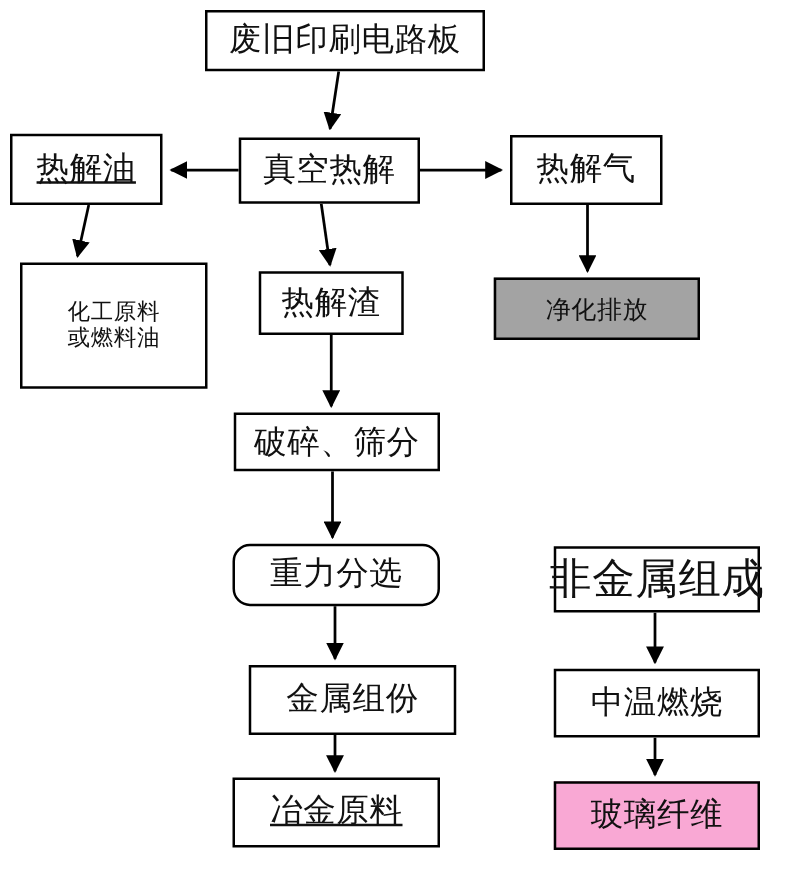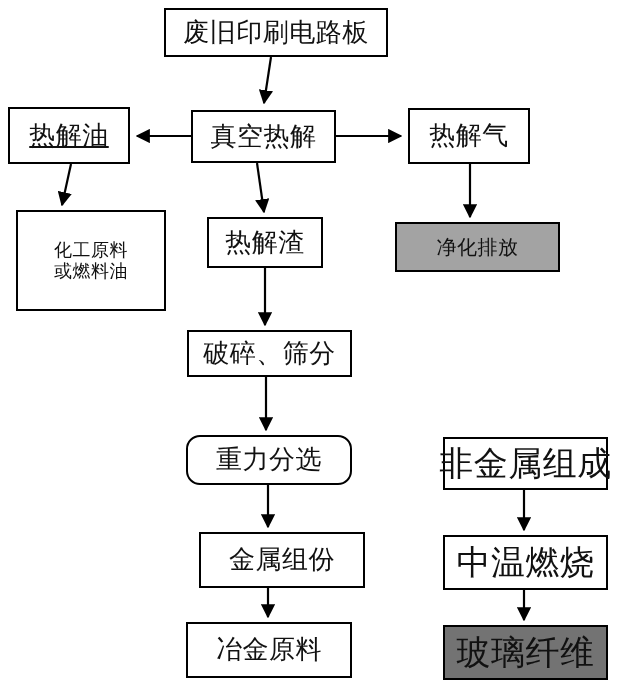--- a/index.html
+++ b/index.html
@@ -130,26 +130,26 @@
     </div>
   <div class="node" id="node-n8" style="left: 187px; top: 330px; width: 165px; height: 47px; font-size: 26px; border-color: rgb(0, 0, 0); background: rgb(255, 255, 255); font-family: Liberation Serif, serif;">
       <span class="line">破碎、筛分</span>
     </div>
   <div class="node" id="node-n9" style="left: 186px; top: 435px; width: 166px; height: 50px; font-size: 26px; border-color: rgb(0, 0, 0); background: rgb(255, 255, 255); border-radius: 14px;">
       <span class="line">重力分选</span>
     </div>
   <div class="node" id="node-n10" style="left: 186px; top: 532px; width: 166px; height: 56px; font-size: 26px; border-color: rgb(0, 0, 0); background: rgb(255, 255, 255); margin-left: 13px;">
       <span class="line">金属组份</span>
     </div>
-  <div class="node" id="node-n11" style="left: 186px; top: 622px; width: 166px; height: 56px; font-size: 26px; border-color: rgb(0, 0, 0); background: rgb(255, 255, 255);">
+  <div class="node" id="node-n11" style="left: 186px; top: 622px; width: 166px; height: 56px; font-size: 26px; border-color: rgb(0, 0, 0); background: rgb(255, 255, 255); text-decoration: underline;">
       <span class="line">冶金原料</span>
     </div>
   <div class="node" id="node-n12" style="left: 443px; top: 437px; width: 165px; height: 53px; font-size: 34px; border-color: rgb(0, 0, 0); background: rgb(255, 255, 255);">
       <span class="line">非金属组成</span>
     </div>
-  <div class="node" id="node-n13" style="left: 443px; top: 535px; width: 165px; height: 55px; font-size: 34px; border-color: rgb(0, 0, 0); background: rgb(255, 255, 255);">
+  <div class="node" id="node-n13" style="left: 443px; top: 535px; width: 165px; height: 55px; font-size: 26px; border-color: rgb(0, 0, 0); background: rgb(255, 255, 255);">
       <span class="line">中温燃烧</span>
     </div>
-  <div class="node" id="node-n14" style="left: 443px; top: 625px; width: 165px; height: 55px; font-size: 34px; border-color: rgb(0, 0, 0); background: #737373;">
+  <div class="node" id="node-n14" style="left: 443px; top: 625px; width: 165px; height: 55px; font-size: 26px; border-color: rgb(0, 0, 0); background: #f9a8d4;">
       <span class="line">玻璃纤维</span>
     </div>
 
 </div>
 
 </body></html>

